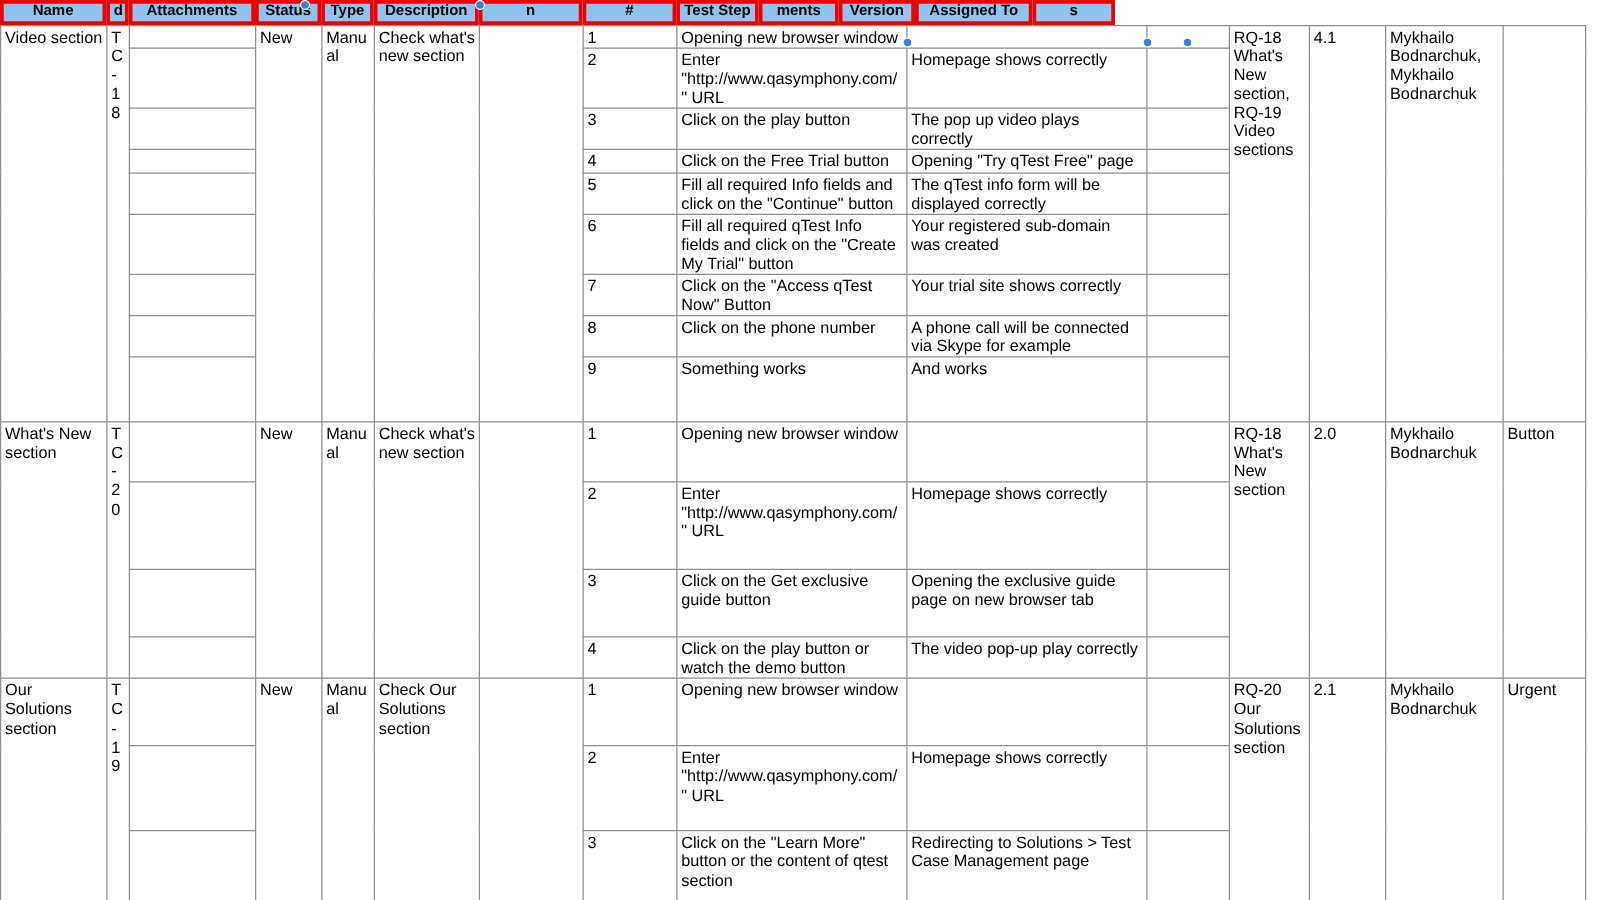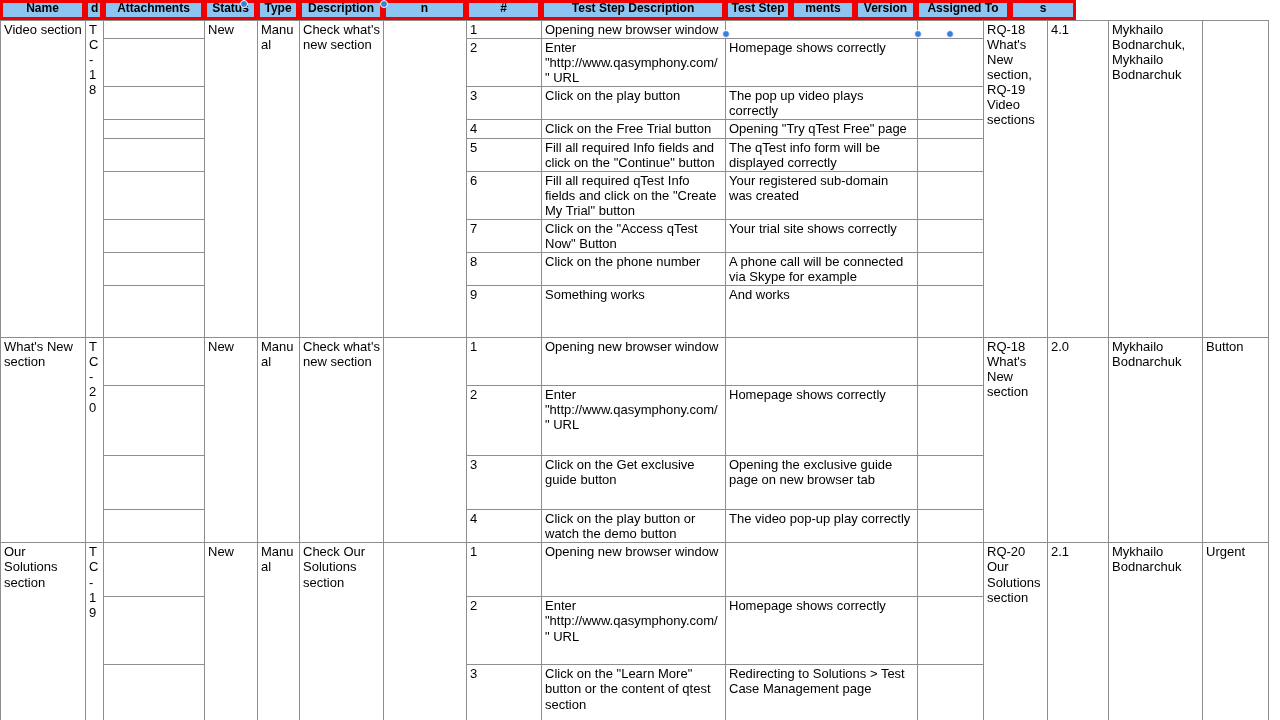--- a/index.html
+++ b/index.html
@@ -57,23 +57,20 @@
         <span>Type</span>
       </div>
       <div class="hcell" style="width: 84px;">
         <span>Description</span>
       </div>
       <div class="hcell" style="width: 83px;">
         <span>Precondition</span>
       </div>
       <div class="hcell" style="width: 75px;">
         <span>Test Step #</span>
-      </div>
-      <div class="hcell" style="width: 184px;">
-        <span>Test Step Description</span>
       </div>
       <div class="hcell" style="width: 66px;">
         <span>Test Step</span>
       </div>
       <div class="hcell" style="width: 64px;">
         <span>Requirements</span>
       </div>
       <div class="hcell" style="width: 61px;">
         <span>Version</span>
       </div>

